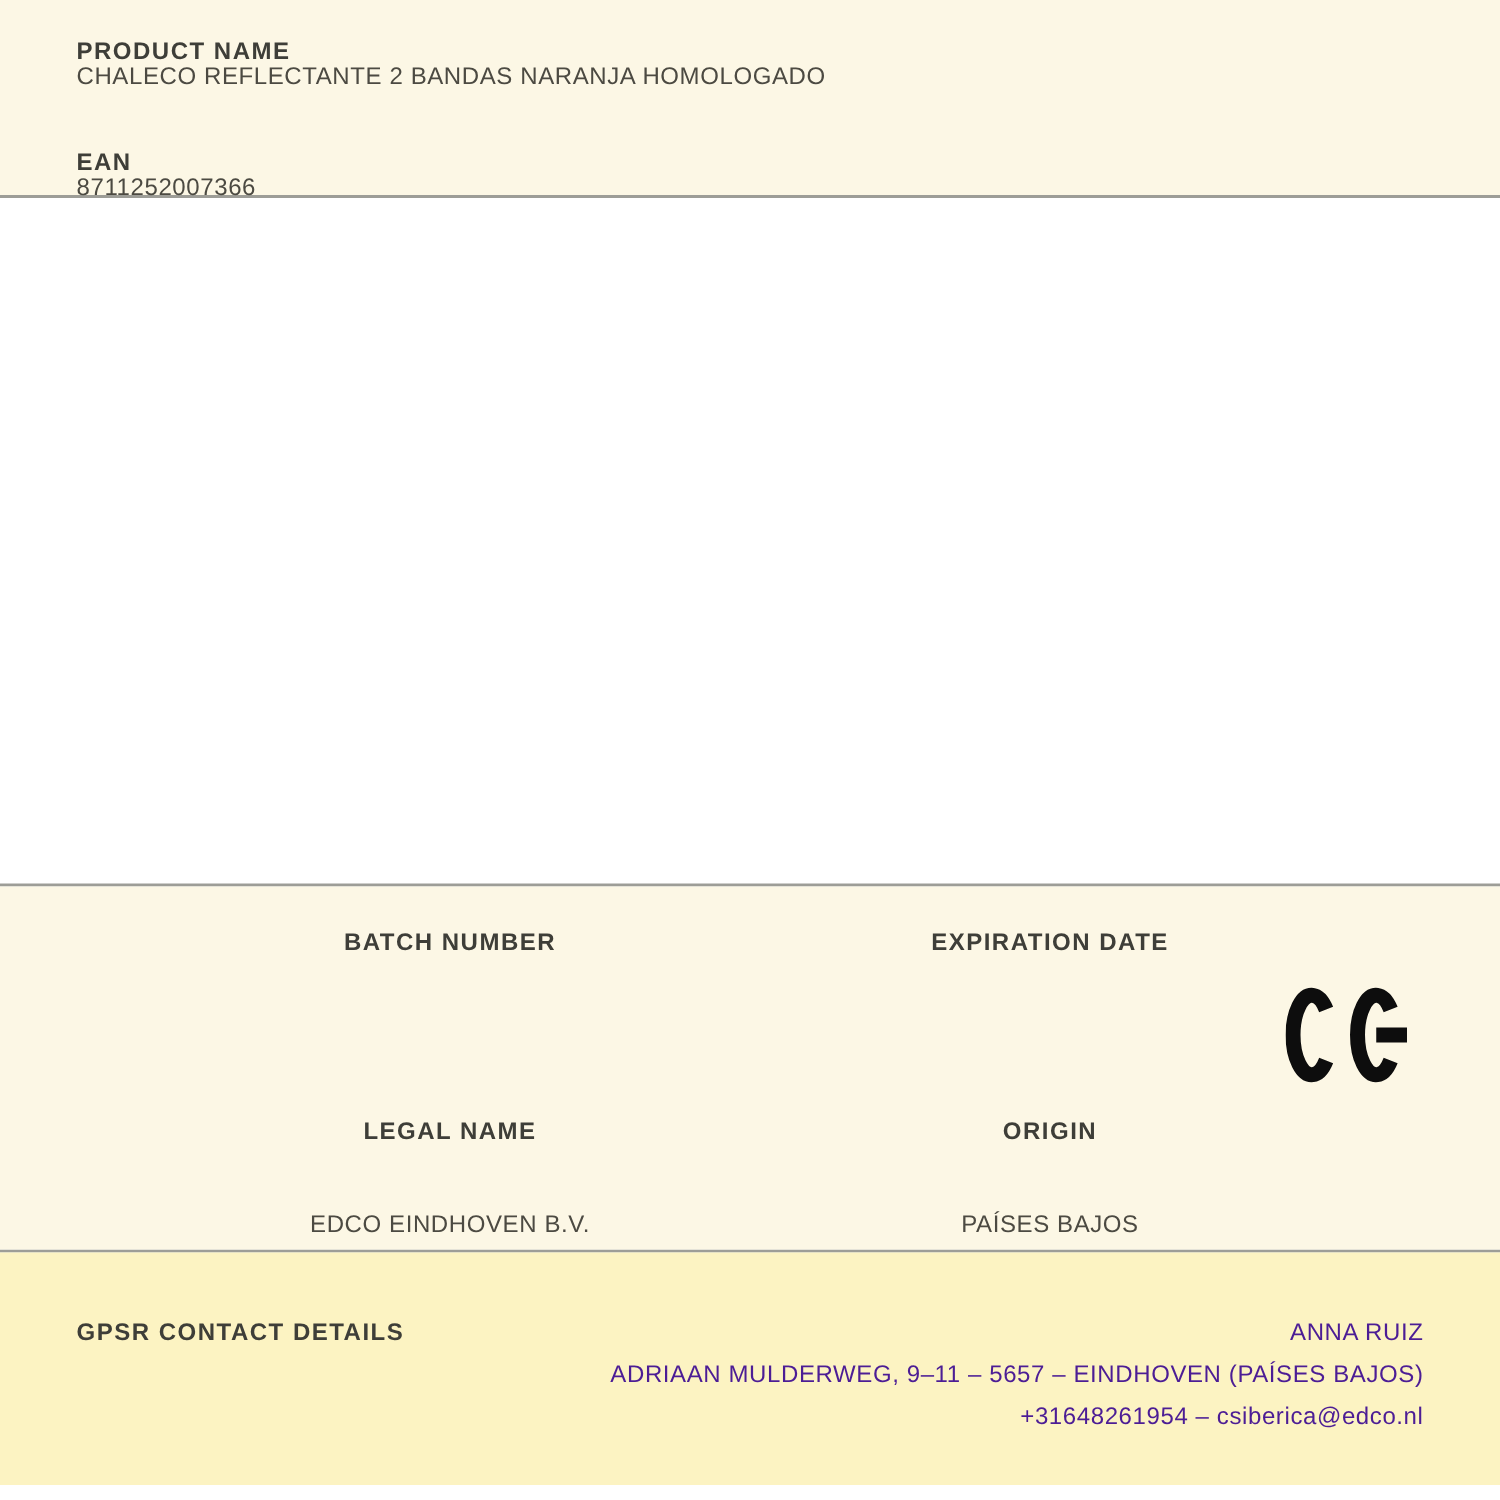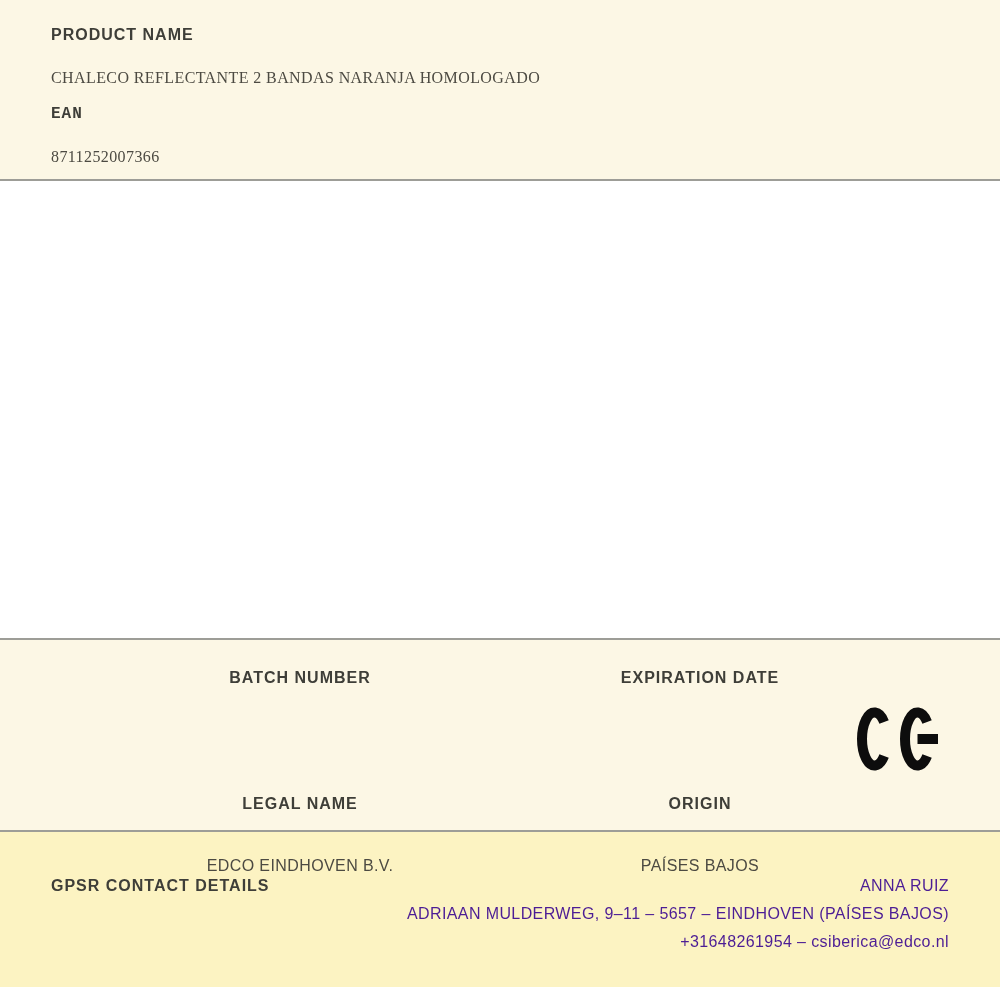--- a/index.html
+++ b/index.html
@@ -5,50 +5,50 @@
   * { margin:0; padding:0; box-sizing:border-box; }
   html,body { width:1000px; height:1000px; }
   body {
     font-family:"Liberation Sans", sans-serif;
     background:#ffffff;
     color:#4c4a42;
     overflow:hidden;
   }
   .section-top {
     background:#fcf7e5;
-    height:179px;
+    height:130px;
     padding:27px 51px 0 51px;
   }
   .divider {
     height:2px;
     background:#9d9d97;
   }
   .label {
     font-weight:bold;
     font-size:16px;
     letter-spacing:1px;
     color:#3e3e38;
     line-height:16px;
   }
   .value {
     font-size:16px;
     letter-spacing:0.4px;
     color:#4c4a42;
     line-height:16px;
     margin-top:31px;
   }
-  .section-top .value { margin-top:27px;font-family:Liberation Serif, serif; }
-  .section-top .ean-label { margin-top:20px;font-family:Liberation Mono, monospace; }
+  .section-top .value { margin-top:1px; }
+  .section-top .ean-label { margin-top:41px; }
   .section-middle {
     height:457px;
     background:#ffffff;
   }
   .section-details {
     background:#fcf7e5;
-    height:190px;
+    height:242px;
     position:relative;
     padding-top:30px;
   }
   .cols {
     display:grid;
     grid-template-columns:400px 400px;
     margin-left:100px;
     text-align:center;
   }
   .row-2 { margin-top:110px; }

